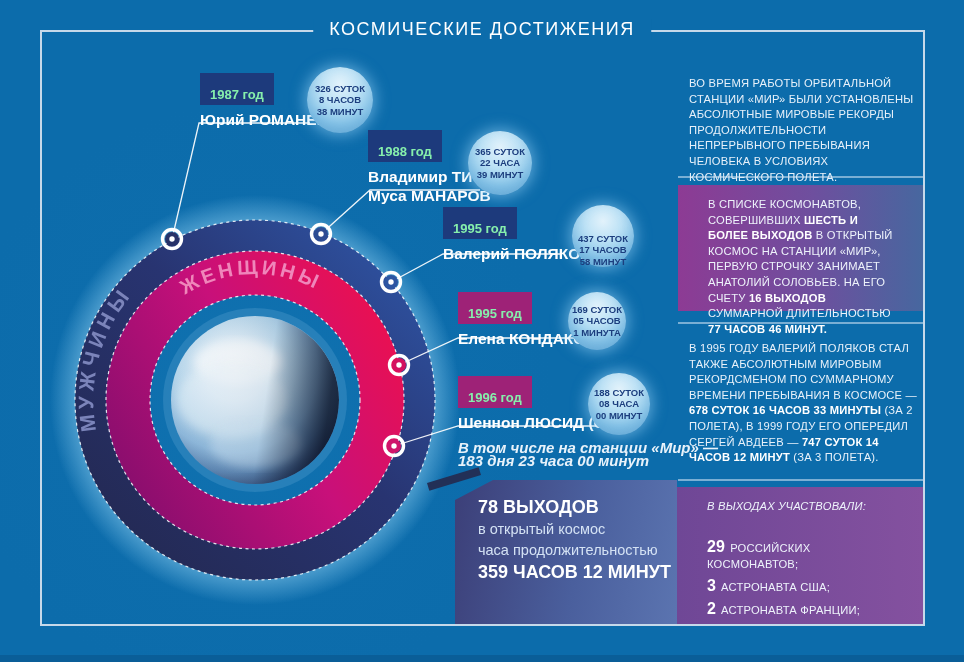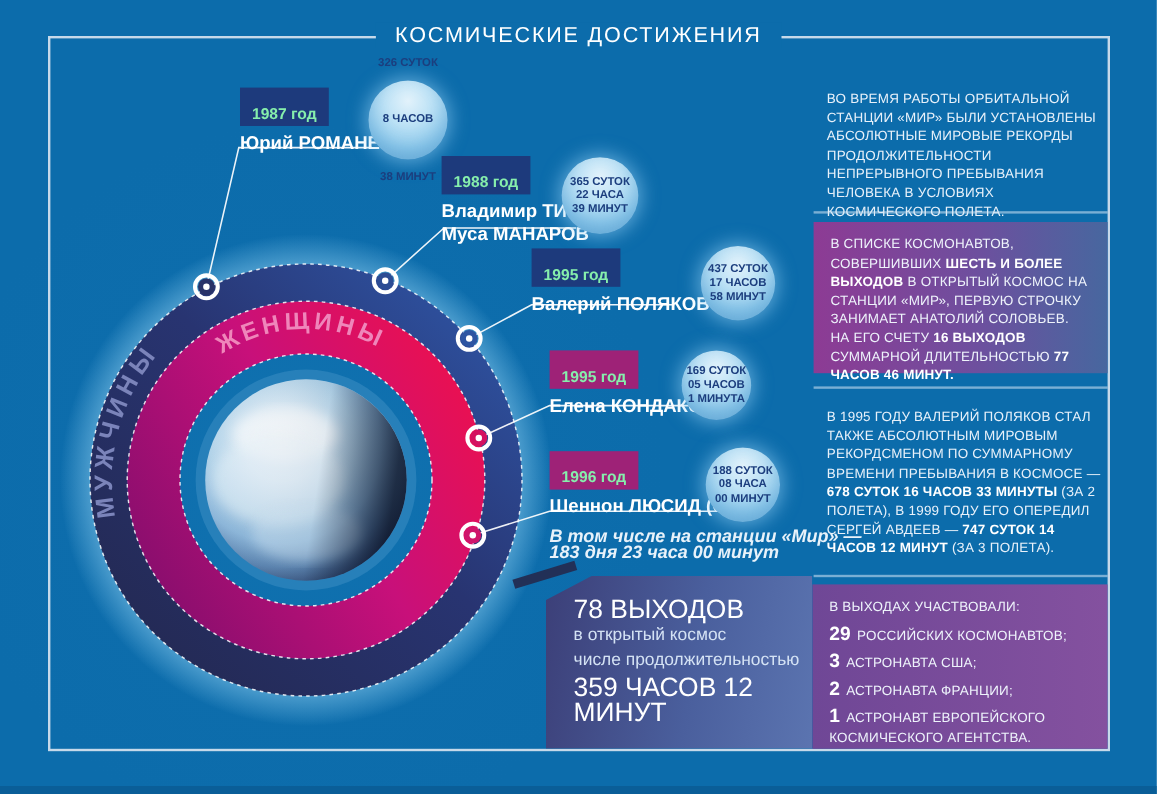--- a/index.html
+++ b/index.html
@@ -20,32 +20,32 @@
   .entry-note{font-size:15px;font-style:italic;font-weight:bold;color:#e8f2fa;margin-top:9px;line-height:13px;white-space:pre-line;}
   .bubble{position:absolute;z-index:3;border-radius:50%;
           background:radial-gradient(circle at 50% 26%,#e2f2fb 0%,#bfe3f6 32%,#8ecaec 68%,#6db2dc 100%);
           box-shadow:0 0 14px 3px rgba(150,210,245,.55), inset 0 -8px 14px rgba(70,140,195,.35);
           display:flex;flex-direction:column;align-items:center;justify-content:center;
           text-align:center;color:#1c3e7e;font-weight:bold;font-size:9.5px;line-height:11.5px;}
   
   .rc-text{position:absolute;z-index:2;color:#e8f1fa;font-size:11.2px;line-height:15.6px;letter-spacing:.2px;}
   .rc-text b{color:#fff;}
   .divider{position:absolute;z-index:2;height:2px;background:rgba(214,231,245,.55);}
-  .box{position:absolute;z-index:2;box-sizing:border-box;padding:12px 14px;color:#eef3fb;font-size:11.2px;line-height:15.6px;letter-spacing:.2px;}
+  .box{position:absolute;z-index:2;box-sizing:border-box;padding:12px 30px;color:#eef3fb;font-size:11.2px;line-height:15.6px;letter-spacing:.2px;}
   .box b{color:#fff;}
   .box.purple1{background:linear-gradient(90deg,#8d3b94 0%,#6e4f9e 55%,#47679f 100%);}
   .box.purple2{background:linear-gradient(90deg,#6f4796 0%,#84519f 100%);}
-  .participants-heading{margin-bottom:6px;}
+  .participants-heading{margin-bottom:24px;font-style:italic;}
   .p-item{margin-bottom:6px;line-height:16px;}
   .p-item .pnum{font-size:16px;font-weight:bold;color:#fff;margin-right:5px;}
   .summary{position:absolute;z-index:2;box-sizing:border-box;
            background:linear-gradient(100deg,#3c3f78 0%,#4a5f9d 55%,#5b74b0 100%);
            clip-path:polygon(0 20px,38px 0,100% 0,100% 100%,0 100%);
            padding:17px 0 0 23px;color:#d4e2f4;font-size:14.5px;line-height:21.5px;}
-  .summary .b{font-size:22px;font-weight:normal;color:#fff;}
+  .summary .b{font-size:18px;font-weight:bold;color:#fff;}
   .corner-fold{position:absolute;z-index:3;width:54px;height:8px;background:#223057;transform:rotate(-17deg);}
 </style>
 </head>
 <body>
 
 <div class="bottom-strip"></div>
 <div class="frame"></div>
 <div class="title">КОСМИЧЕСКИЕ ДОСТИЖЕНИЯ</div>
 
 <svg class="rings" width="964" height="662" viewBox="0 0 964 662">
@@ -150,42 +150,42 @@
       <circle cx="394" cy="446" r="9.5" fill="none" stroke="#ffffff" stroke-width="3.4"></circle>
       <circle cx="394" cy="446" r="2.7" fill="#ffffff"></circle>
     </g>
   </g>
 </svg>
 
 <div class="entry" style="left:200px;top:73px;">
   <span class="badge men">1987 год</span>
   <div class="entry-name">Юрий РОМАНЕНКО</div>
 </div>
-<div class="bubble" style="left:307px;top:67px;width:66px;height:66px;gap:36px;">
+<div class="bubble" style="left:307px;top:67px;width:66px;height:66px;">
   <div>326 СУТОК</div>
   <div>8 ЧАСОВ</div>
   <div>38 МИНУТ</div>
 </div>
 
 <div class="entry" style="left:368px;top:130px;">
   <span class="badge men">1988 год</span>
   <div class="entry-name">Владимир ТИТОВ,
 Муса МАНАРОВ</div>
 </div>
 <div class="bubble" style="left:468px;top:131px;width:64px;height:64px;">
   <div>365 СУТОК</div>
   <div>22 ЧАСА</div>
   <div>39 МИНУТ</div>
 </div>
 
 <div class="entry" style="left:443px;top:207px;">
   <span class="badge men">1995 год</span>
   <div class="entry-name">Валерий ПОЛЯКОВ</div>
 </div>
-<div class="bubble" style="left:584px;top:205px;width:62px;height:62px;">
+<div class="bubble" style="left:572px;top:205px;width:62px;height:62px;justify-content:flex-end;">
   <div>437 СУТОК</div>
   <div>17 ЧАСОВ</div>
   <div>58 МИНУТ</div>
 </div>
 
 <div class="entry" style="left:458px;top:292px;">
   <span class="badge women">1995 год</span>
   <div class="entry-name">Елена КОНДАКОВА</div>
 </div>
 <div class="bubble" style="left:568px;top:292px;width:58px;height:58px;">
@@ -216,22 +216,21 @@
 
 <div class="rc-text" style="left:689px;top:341px;width:234px;"><span>В 1995 ГОДУ ВАЛЕРИЙ ПОЛЯКОВ СТАЛ ТАКЖЕ АБСОЛЮТНЫМ МИРОВЫМ РЕКОРДСМЕНОМ ПО СУММАРНОМУ ВРЕМЕНИ ПРЕБЫВАНИЯ В КОСМОСЕ — </span><b>678 СУТОК 16 ЧАСОВ 33 МИНУТЫ</b><span> (ЗА 2 ПОЛЕТА), В 1999 ГОДУ ЕГО ОПЕРЕДИЛ СЕРГЕЙ АВДЕЕВ — </span><b>747 СУТОК 14 ЧАСОВ 12 МИНУТ</b><span> (ЗА 3 ПОЛЕТА).</span></div>
 
 <div class="divider" style="left:678px;top:479px;width:245px;"></div>
 
 <div class="box purple2" style="left:677px;top:487px;width:246px;height:137px;">
   <div class="participants-heading">В ВЫХОДАХ УЧАСТВОВАЛИ:</div>
   <div class="p-item"><b class="pnum">29</b><span>РОССИЙСКИХ КОСМОНАВТОВ;</span></div>
   <div class="p-item"><b class="pnum">3</b><span>АСТРОНАВТА США;</span></div>
   <div class="p-item"><b class="pnum">2</b><span>АСТРОНАВТА ФРАНЦИИ;</span></div>
-  <div class="p-item"><b class="pnum">1</b><span>АСТРОНАВТ ЕВРОПЕЙСКОГО КОСМИЧЕСКОГО АГЕНТСТВА.</span></div>
 </div>
 
 <div class="summary" style="left:455px;top:480px;width:222px;height:144px;">
   <div class="b">78 ВЫХОДОВ</div>
   <div>в открытый космос</div>
-  <div>числе продолжительностью</div>
+  <div>часа продолжительностью</div>
   <div class="b">359 ЧАСОВ 12 МИНУТ</div>
 </div>
 <div class="corner-fold" style="left:427px;top:475px;"></div>
 
 </body></html>

